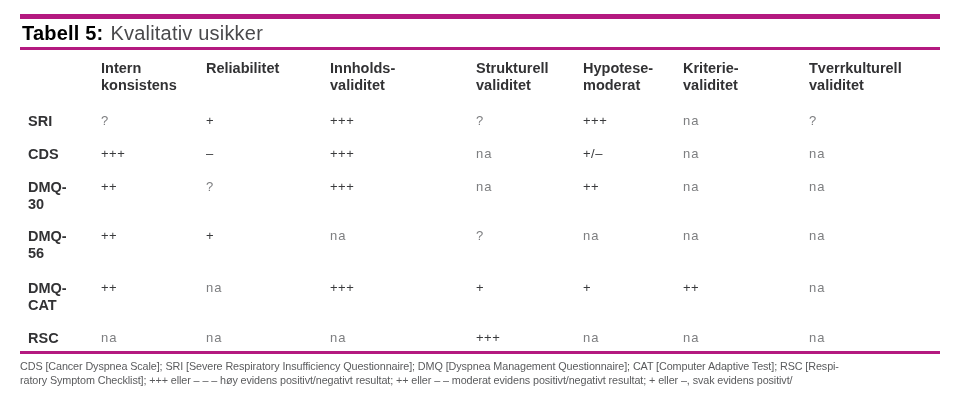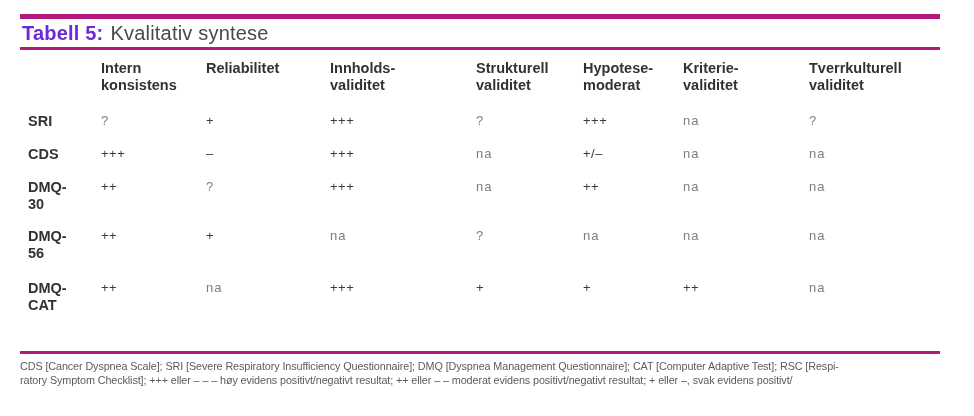--- a/index.html
+++ b/index.html
@@ -27,21 +27,21 @@
 
   .title {
     position: absolute;
     left: 22px;
     top: 22px;
     font-size: 20px;
     letter-spacing: 0.2px;
     white-space: nowrap;
   }
   .title-label {
-    color: #6d28d9;
+    color: #000000;
     font-weight: bold;
     margin-right: 7px;
   }
   .title-text {
     color: #4a4a4c;
   }
 
   table.synth {
     position: absolute;
     left: 28px;
@@ -101,21 +101,21 @@
   }
 </style>
 </head>
 <body>
 
 <div class="sheet">
 
   <div class="rule rule-top"></div>
 
   <div class="title">
-    <span class="title-label">Tabell 5:</span><span class="title-text">Kvalitativ syntese</span>
+    <span class="title-label">Tabell 5:</span><span class="title-text">Kvalitativ usikker</span>
   </div>
 
   <div class="rule rule-mid"></div>
 
   <table class="synth">
     <colgroup>
       <col style="width:73px">
         <col style="width:105px">
         <col style="width:124px">
         <col style="width:146px">
@@ -189,20 +189,30 @@
         <th class="rowlabel">DMQ-
 CAT</th>
         <td class="cell">++</td>
         <td class="cell muted">na</td>
         <td class="cell">+++</td>
         <td class="cell">+</td>
         <td class="cell">+</td>
         <td class="cell">++</td>
         <td class="cell muted">na</td>
       </tr>
+      <tr class="rh-e">
+        <th class="rowlabel">RSC</th>
+        <td class="cell muted">na</td>
+        <td class="cell muted">na</td>
+        <td class="cell muted">na</td>
+        <td class="cell">+++</td>
+        <td class="cell muted">na</td>
+        <td class="cell muted">na</td>
+        <td class="cell muted">na</td>
+      </tr>
     </tbody>
   </table>
 
   <div class="rule rule-bottom"></div>
 
   <div class="footnote">
     <div class="footnote-line">CDS [Cancer Dyspnea Scale]; SRI [Severe Respiratory Insufficiency Questionnaire]; DMQ [Dyspnea Management Questionnaire]; CAT [Computer Adaptive Test]; RSC [Respi-</div>
     <div class="footnote-line">ratory Symptom Checklist]; +++ eller – – – høy evidens positivt/negativt resultat; ++ eller – – moderat evidens positivt/negativt resultat; + eller –, svak evidens positivt/</div>
   </div>
 

